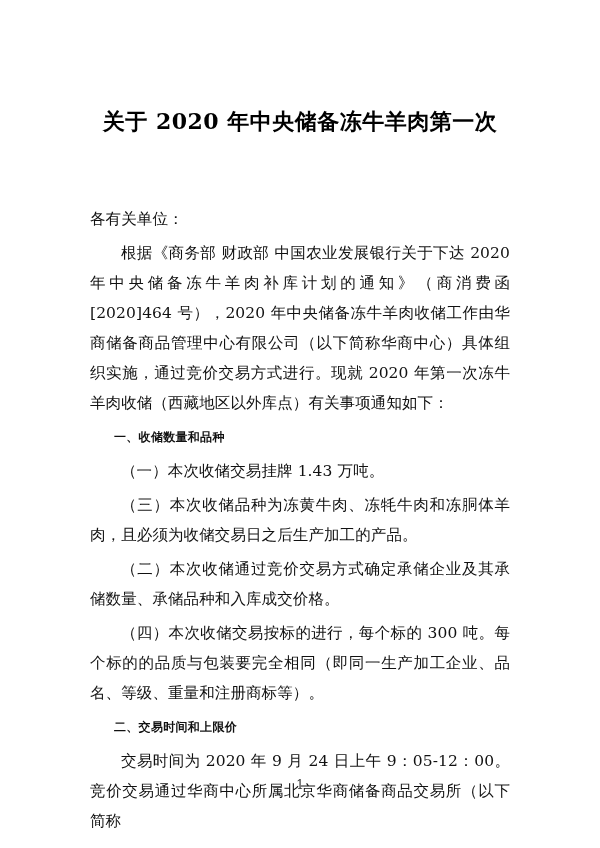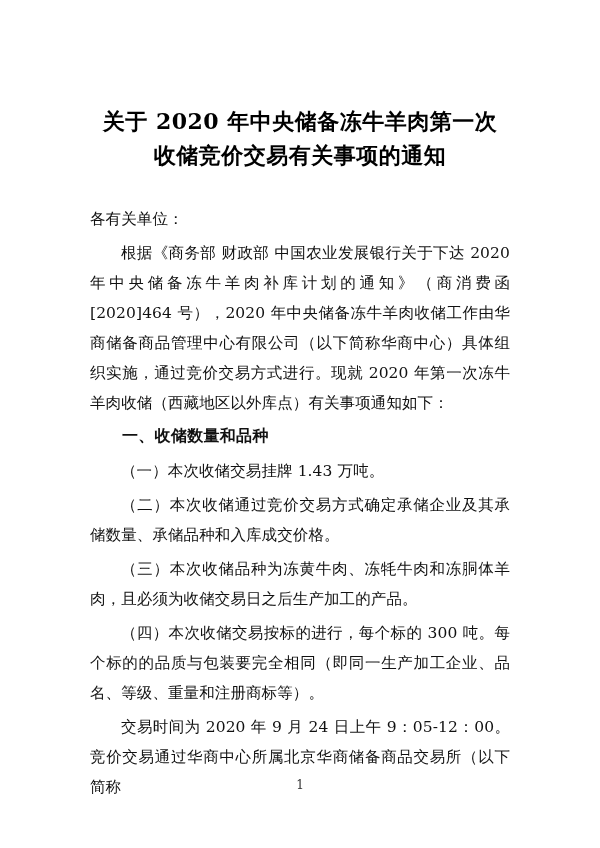--- a/index.html
+++ b/index.html
@@ -59,22 +59,22 @@
   }
   .para.salutation {
     text-indent: 0;
   }
   .para.indent {
     text-indent: 2em;
   }
   .para.section-heading {
     text-indent: 2em;
     font-weight: bold;
-    font-family: Liberation Mono, monospace;
-    font-size: 16px;
+    font-family: Liberation Sans, sans-serif;
+    font-size: 12px;
     letter-spacing: 0.3px;
   }
 
   
   .page-number {
     position: absolute;
     left: 0;
     right: 0;
     top: 778px;
     text-align: center;
@@ -83,29 +83,29 @@
     color: #333333;
   }
 </style>
 </head>
 <body>
 
 <div class="page">
 
   <div class="doc-title">
     <span class="tline">关于 2020 年中央储备冻牛羊肉第一次</span>
-    <span class="tline">收储竞价交易有关事项的通知</span>
   </div>
 
   <div class="body-block">
     <p class="para salutation">各有关单位：</p>
     <p class="para indent">根据《商务部 财政部 中国农业发展银行关于下达 2020 年中央储备冻牛羊肉补库计划的通知》（商消费函 [2020]464 号），2020 年中央储备冻牛羊肉收储工作由华商储备商品管理中心有限公司（以下简称华商中心）具体组织实施，通过竞价交易方式进行。现就 2020 年第一次冻牛羊肉收储（西藏地区以外库点）有关事项通知如下：</p>
     <p class="para section-heading">一、收储数量和品种</p>
     <p class="para indent">（一）本次收储交易挂牌 1.43 万吨。</p>
+    <p class="para indent">（三）本次收储品种为冻黄牛肉、冻牦牛肉和冻胴体羊肉，且必须为收储交易日之后生产加工的产品。</p>
     <p class="para indent">（二）本次收储通过竞价交易方式确定承储企业及其承储数量、承储品种和入库成交价格。</p>
-    <p class="para indent">（三）本次收储品种为冻黄牛肉、冻牦牛肉和冻胴体羊肉，且必须为收储交易日之后生产加工的产品。</p>
     <p class="para indent">（四）本次收储交易按标的进行，每个标的 300 吨。每个标的的品质与包装要完全相同（即同一生产加工企业、品名、等级、重量和注册商标等）。</p>
+    <p class="para section-heading">二、交易时间和上限价</p>
     <p class="para indent">交易时间为 2020 年 9 月 24 日上午 9：05-12：00。竞价交易通过华商中心所属北京华商储备商品交易所（以下简称</p>
   </div>
 
   <div class="page-number">1</div>
 
 </div>
 
 </body></html>

